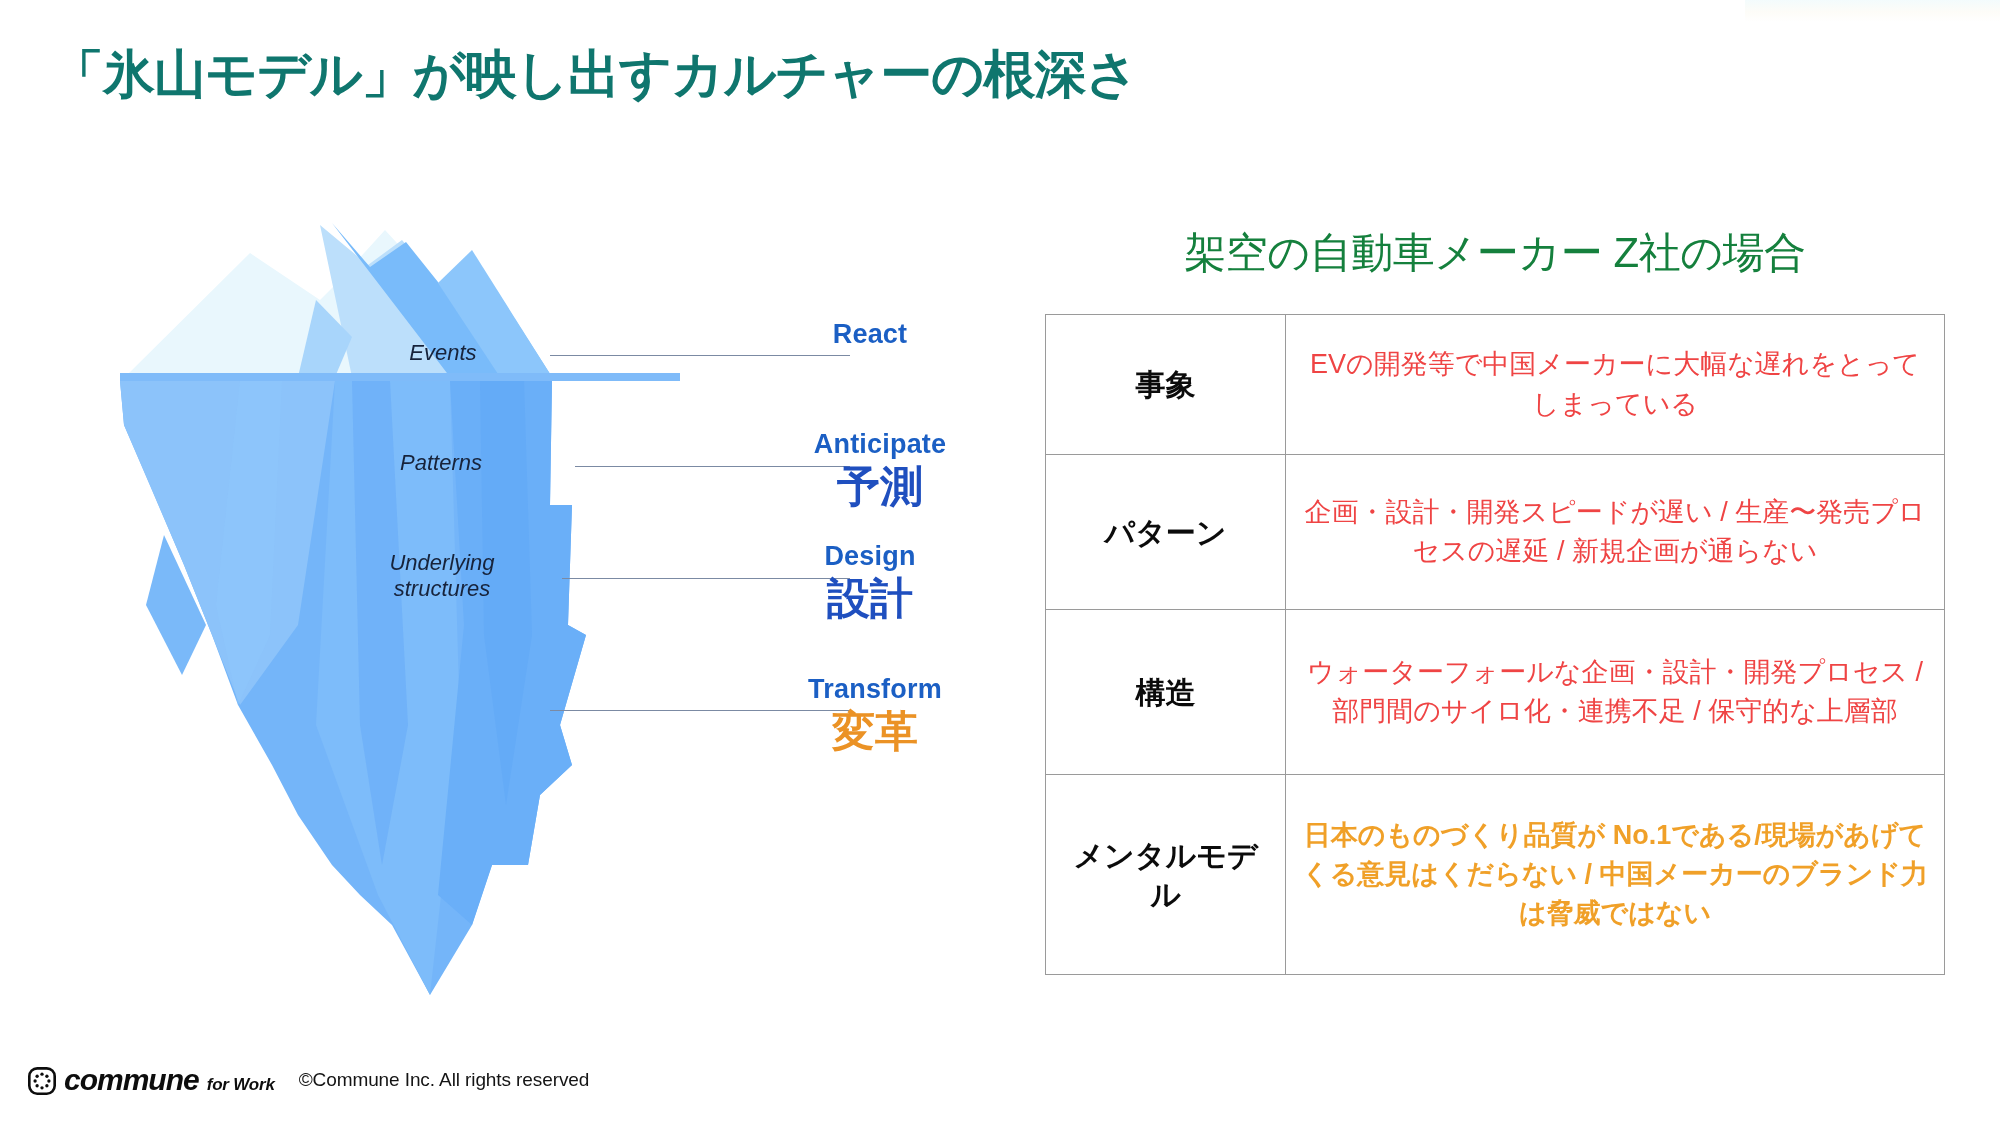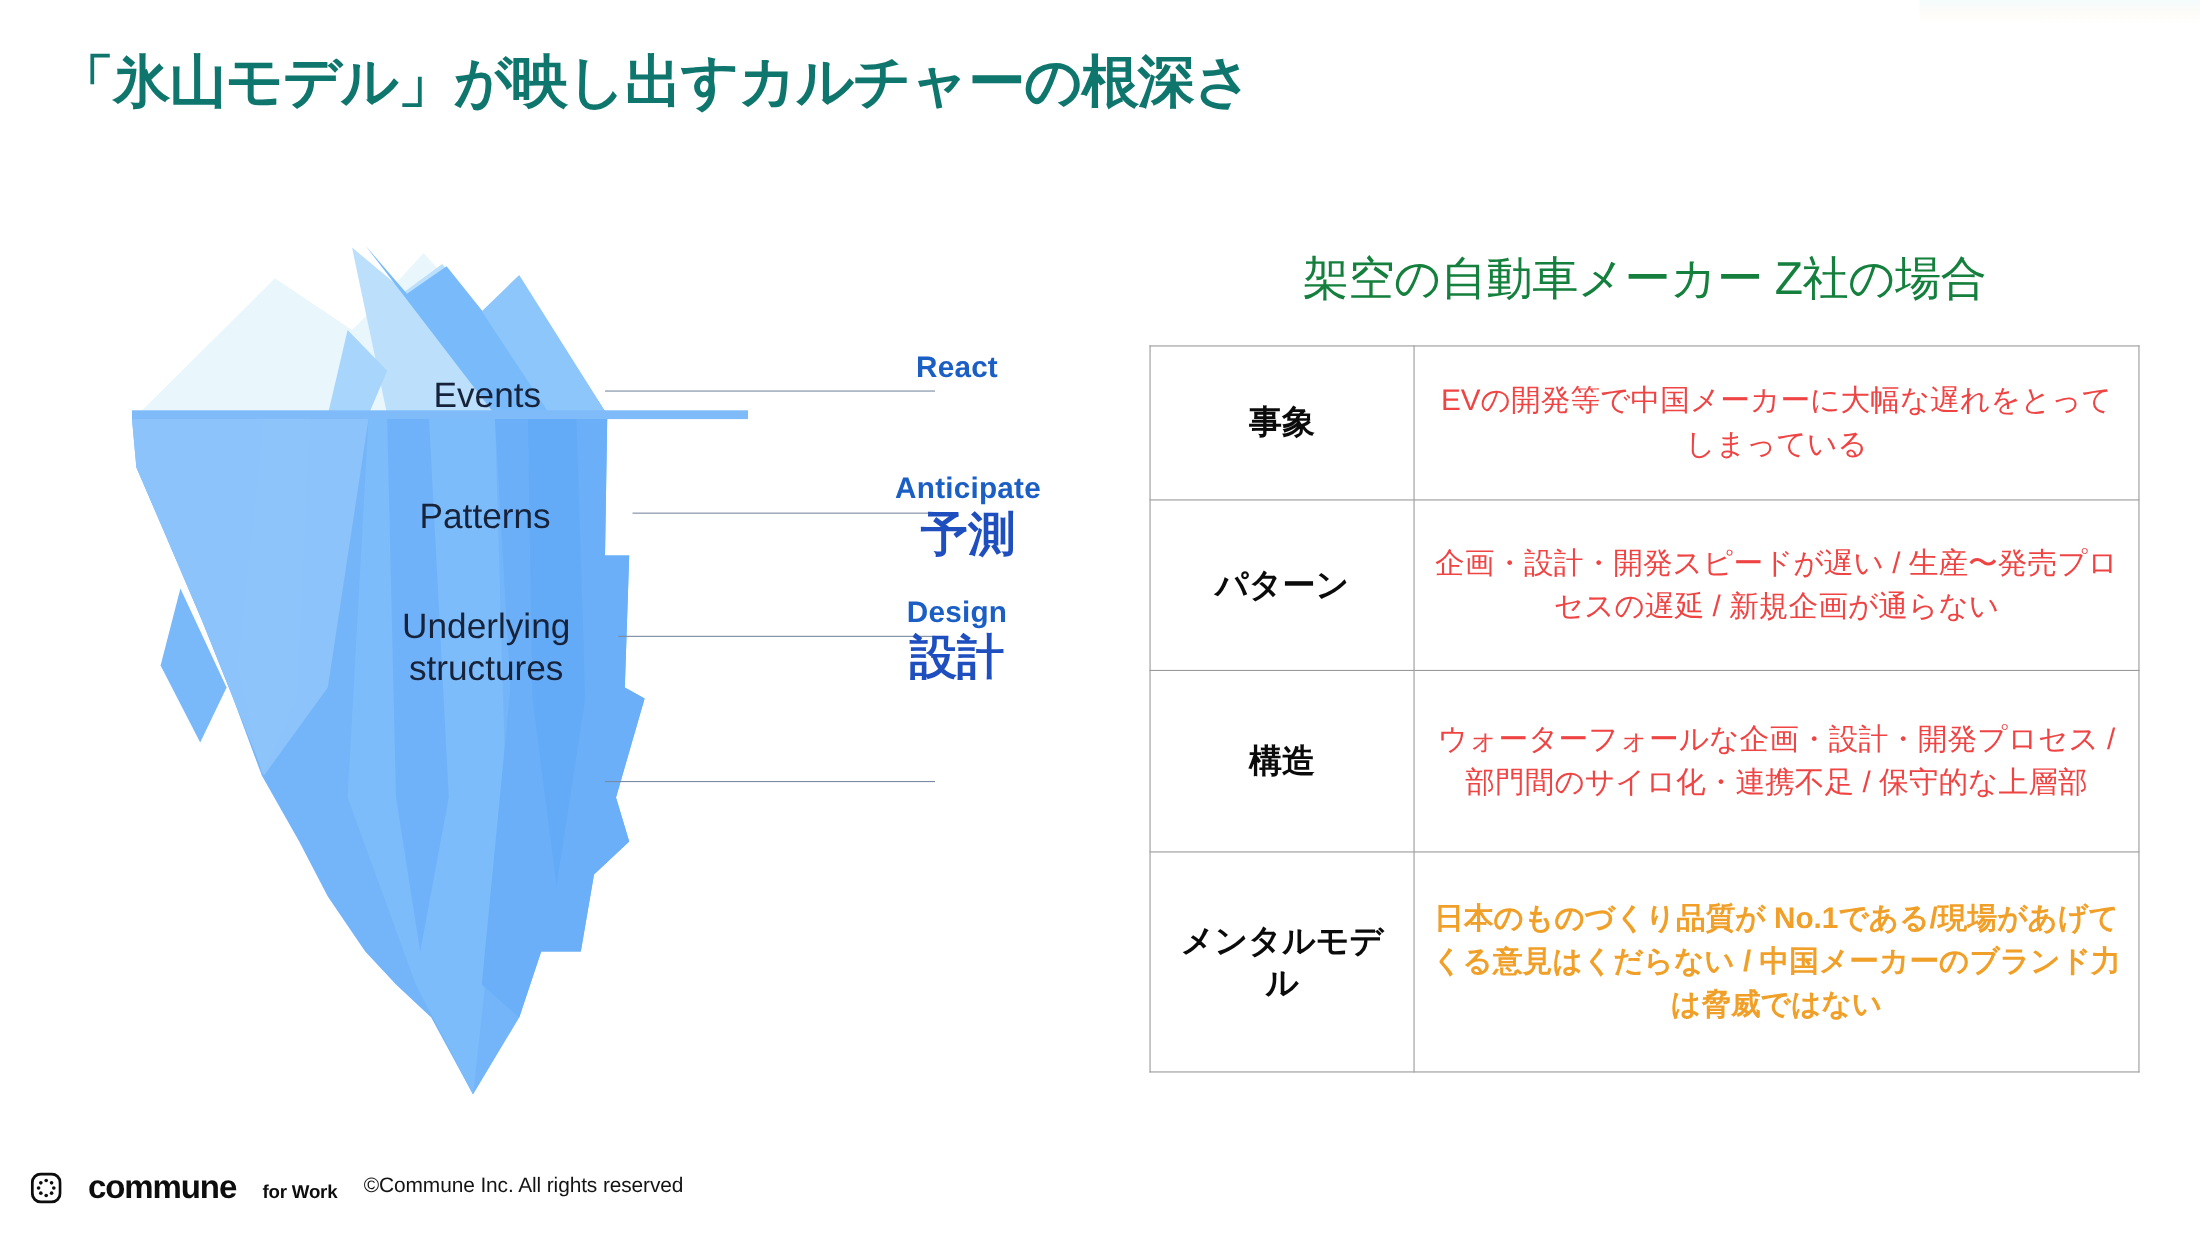--- a/index.html
+++ b/index.html
@@ -49,24 +49,25 @@
     top: 205px;
     width: 560px;
     height: 790px;
   }
   .iceberg-wrap svg { display: block; width: 100%; height: 100%; }
 
   
   .ice-label {
     position: absolute;
     color: #17233b;
-    font-size: 32px;
+    font-size: 22px;
     line-height: 1.2;
     text-align: center;
     white-space: pre-line;
+    font-style: italic;
   }
   .ice-label.l-events     { left: 248px; top: 135px; width: 150px; }
   .ice-label.l-patterns   { left: 236px; top: 245px; width: 170px; }
   .ice-label.l-structures { left: 222px; top: 345px; width: 200px; }
   .ice-label.l-mental     { left: 236px; top: 490px; width: 170px; }
 
   
   .leader {
     position: absolute;
     height: 1px;
@@ -152,21 +153,21 @@
 
   
   .footer {
     position: absolute;
     left: 28px;
     bottom: 28px;
     display: flex;
     align-items: center;
     gap: 24px;
   }
-  .logo { display: flex; align-items: baseline; gap: 24px; }
+  .logo { display: flex; align-items: baseline; gap: 8px; font-style: italic; }
   .logo-mark {
     width: 28px; height: 28px;
     position: relative; top: 5px;
     flex: 0 0 auto;
   }
   .logo-word {
     font-size: 30px;
     font-weight: 700;
     letter-spacing: -1px;
     color: #0d0d0d;
@@ -235,20 +236,24 @@
     <div class="step s1">
       <div class="en">React</div>
     </div>
     <div class="step s2">
       <div class="en">Anticipate</div>
       <div class="jp">予測</div>
     </div>
     <div class="step s3">
       <div class="en">Design</div>
       <div class="jp">設計</div>
+    </div>
+    <div class="step s4 accent">
+      <div class="en">Transform</div>
+      <div class="jp">変革</div>
     </div>
   </div>
 
   <div class="panel">
     <div class="panel-title">架空の自動車メーカー Z社の場合</div>
 
     <table class="case-table">
       <tbody>
         <tr class="r1">
           <td class="cat">事象</td>

